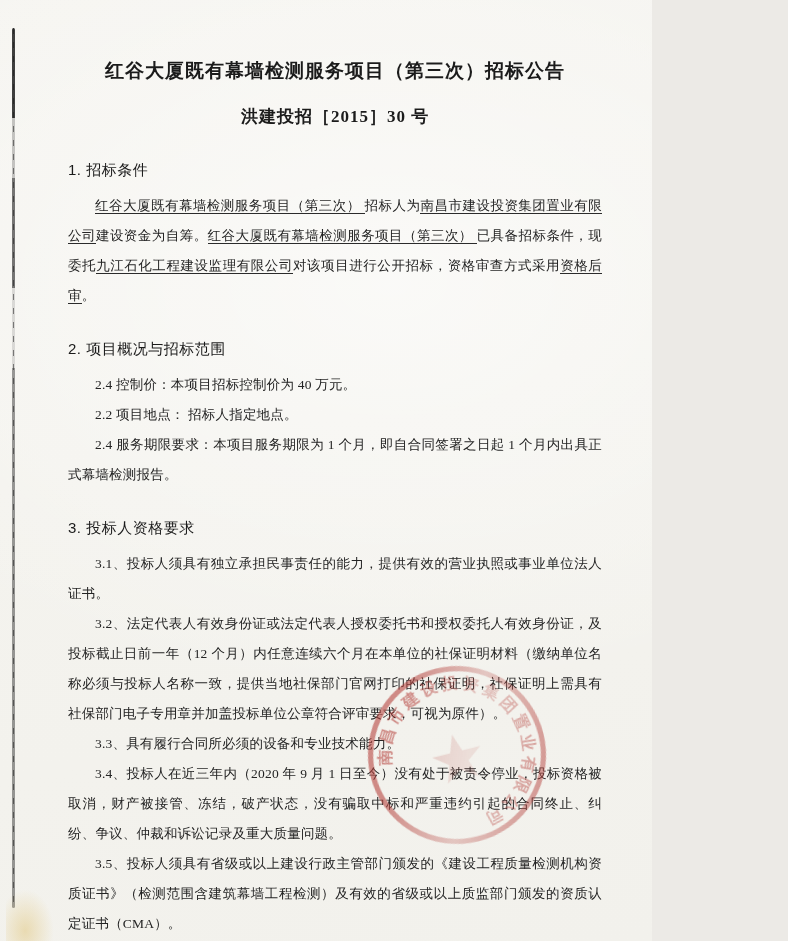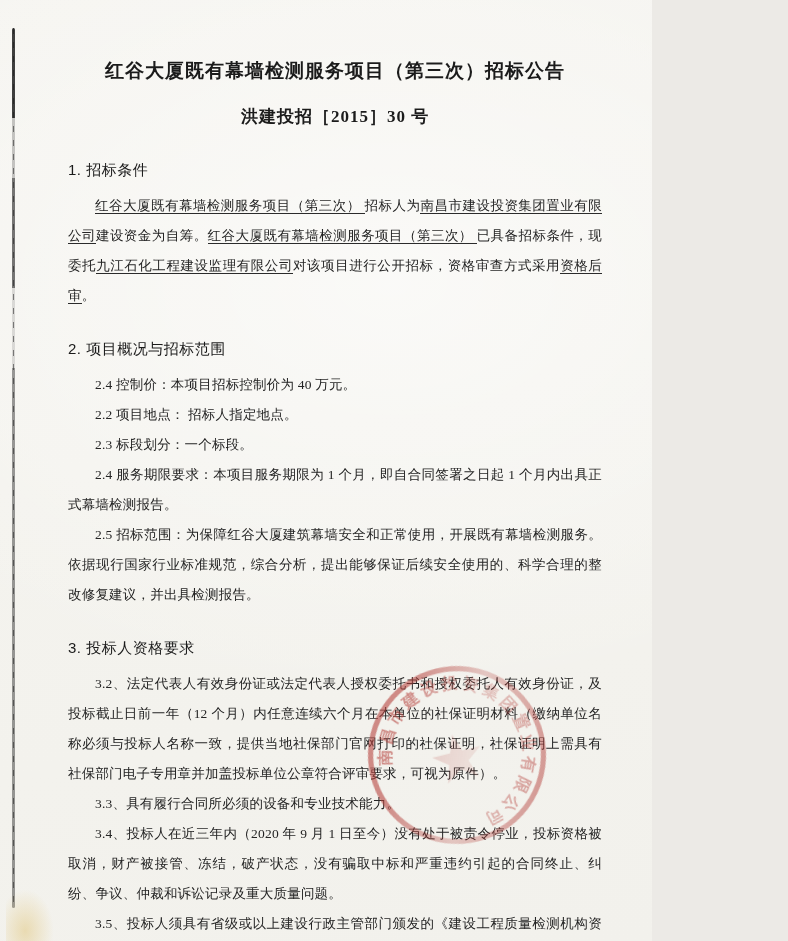--- a/index.html
+++ b/index.html
@@ -109,25 +109,24 @@
 
     <h1 class="doc-title">红谷大厦既有幕墙检测服务项目（第三次）招标公告</h1>
     <div class="doc-number">洪建投招［2015］30 号</div>
 
     <div class="sec-heading">1. 招标条件</div>
     <p class="body-para"><span class="u">红谷大厦既有幕墙检测服务项目（第三次） </span><span>招标人为</span><span class="u">南昌市建设投资集团置业有限公司</span><span>建设资金为自筹。</span><span class="u">红谷大厦既有幕墙检测服务项目（第三次） </span><span>已具备招标条件，现委托</span><span class="u">九江石化工程建设监理有限公司</span><span>对该项目进行公开招标，资格审查方式采用</span><span class="u">资格后审</span><span>。</span></p>
 
     <div class="sec-heading">2. 项目概况与招标范围</div>
     <p class="item">2.4 控制价：本项目招标控制价为 40 万元。</p>
     <p class="item">2.2 项目地点： 招标人指定地点。</p>
-    <p class="item">2.3 标段划分：一个标段。</p>
     <p class="item">2.4 服务期限要求：本项目服务期限为 1 个月，即自合同签署之日起 1 个月内出具正式幕墙检测报告。</p>
-    <p class="item">2.5 招标范围：为保障红谷大厦建筑幕墙安全和正常使用，开展既有幕墙检测服务。依据现行国家行业标准规范，综合分析，提出能够保证后续安全使用的、科学合理的整改修复建议，并出具检测报告。</p>
 
     <div class="sec-heading">3. 投标人资格要求</div>
+    <p class="item">3.1、投标人须具有独立承担民事责任的能力，提供有效的营业执照或事业单位法人证书。</p>
     <p class="item">3.2、法定代表人有效身份证或法定代表人授权委托书和授权委托人有效身份证，及投标截止日前一年（12 个月）内任意连续六个月在本单位的社保证明材料（缴纳单位名称必须与投标人名称一致，提供当地社保部门官网打印的社保证明，社保证明上需具有社保部门电子专用章并加盖投标单位公章符合评审要求，可视为原件）。</p>
     <p class="item">3.3、具有履行合同所必须的设备和专业技术能力。</p>
     <p class="item">3.4、投标人在近三年内（2020 年 9 月 1 日至今）没有处于被责令停业，投标资格被取消，财产被接管、冻结，破产状态，没有骗取中标和严重违约引起的合同终止、纠纷、争议、仲裁和诉讼记录及重大质量问题。</p>
     <p class="item">3.5、投标人须具有省级或以上建设行政主管部门颁发的《建设工程质量检测机构资质证书》（检测范围含建筑幕墙工程检测）及有效的省级或以上质监部门颁发的资质认定证书（CMA）。</p>
     <p class="item">2.8、本项目不接受联合体投标。</p>
 
   </div>
 
   <div class="stamp">
     <svg width="190" height="190" viewBox="0 0 200 200">

